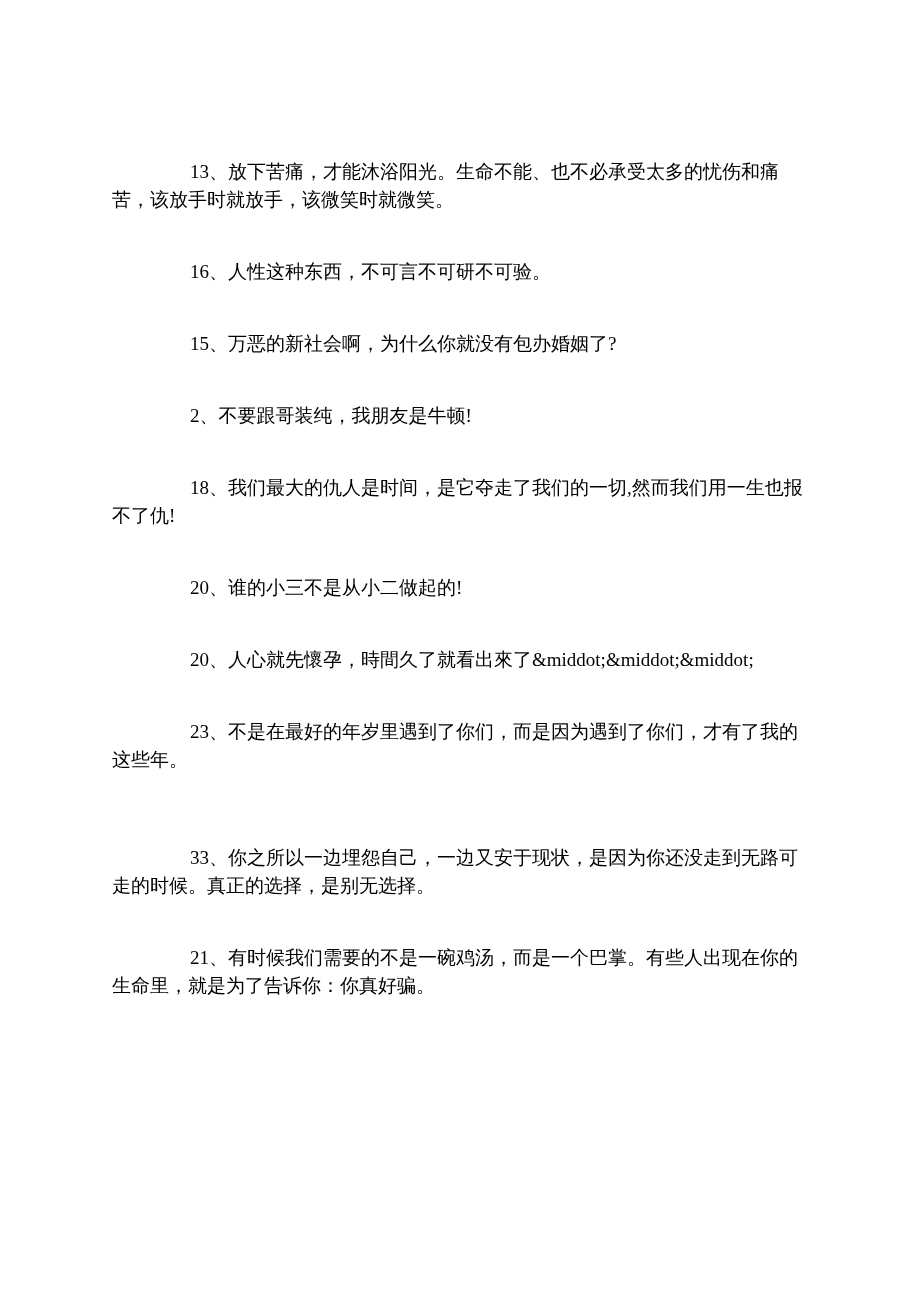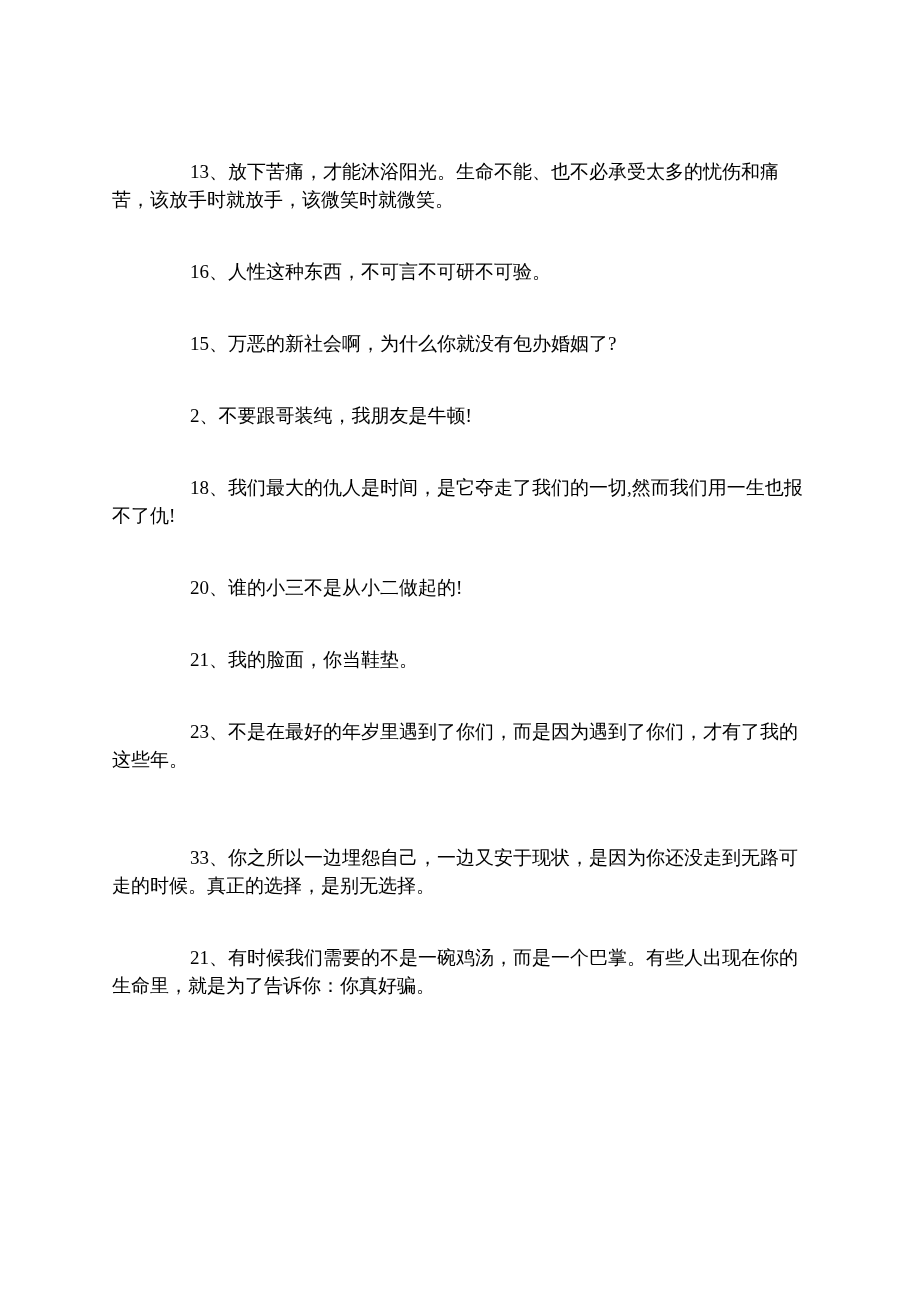--- a/index.html
+++ b/index.html
@@ -37,17 +37,17 @@
 </head>
 <body>
 
 <div class="page">
   <p class="quote"><span>13、</span><span>放下苦痛，才能沐浴阳光。生命不能、也不必承受太多的忧伤和痛苦，该放手时就放手，该微笑时就微笑。</span></p>
   <p class="quote"><span>16、</span><span>人性这种东西，不可言不可研不可验。</span></p>
   <p class="quote"><span>15、</span><span>万恶的新社会啊，为什么你就没有包办婚姻了?</span></p>
   <p class="quote"><span>2、</span><span>不要跟哥装纯，我朋友是牛顿!</span></p>
   <p class="quote"><span>18、</span><span>我们最大的仇人是时间，是它夺走了我们的一切,然而我们用一生也报不了仇!</span></p>
   <p class="quote"><span>20、</span><span>谁的小三不是从小二做起的!</span></p>
-  <p class="quote"><span>21、</span><span>我的脸面，你当鞋垫。</span></p>
+  <p class="quote"><span>20、</span><span>人心就先懷孕，時間久了就看出來了&amp;middot;&amp;middot;&amp;middot;</span></p>
   <p class="quote"><span>23、</span><span>不是在最好的年岁里遇到了你们，而是因为遇到了你们，才有了我的这些年。</span></p>
   <p class="quote gap-large"><span>33、</span><span>你之所以一边埋怨自己，一边又安于现状，是因为你还没走到无路可走的时候。真正的选择，是别无选择。</span></p>
   <p class="quote"><span>21、</span><span>有时候我们需要的不是一碗鸡汤，而是一个巴掌。有些人出现在你的生命里，就是为了告诉你：你真好骗。</span></p>
 </div>
 
 </body></html>

